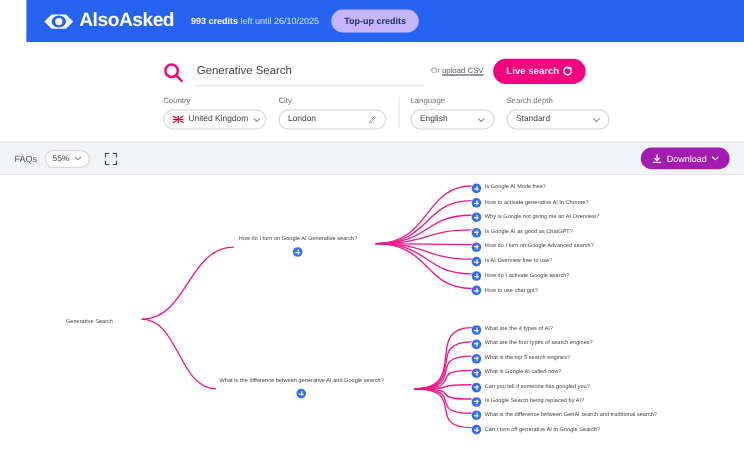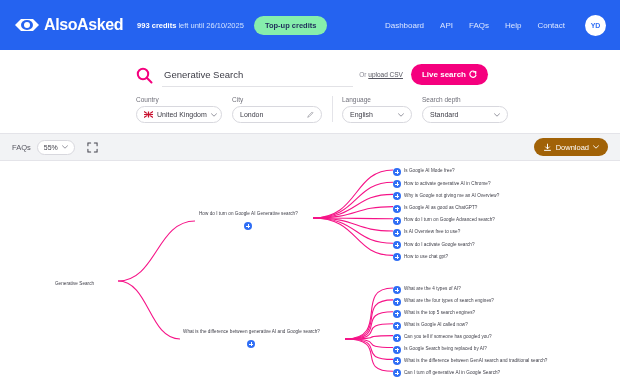--- a/index.html
+++ b/index.html
@@ -4,37 +4,38 @@
 <style>
   * { box-sizing: border-box; margin: 0; padding: 0; }
   html, body {
     width: 620px; height: 388px;
     font-family: "Liberation Sans", sans-serif;
     background: #ffffff; overflow: hidden;
   }
 
   
   .header {
-    height: 50px; background: #2563f0;
+    height: 35px; background: #2563f0;
     display: flex; align-items: center; padding: 0 14px;
     position: relative;
+    margin-left: 22px;
   }
   .logo-wrap { display: flex; align-items: center; gap: 4px; }
   .logo-eye { display: block; }
   .logo-text {
     color: #fff; font-size: 16px; font-weight: bold;
     letter-spacing: -0.4px; line-height: 1;
   }
   .credits {
     margin-left: 14px; font-size: 7.5px; color: #cfe0ff;
     white-space: nowrap;
   }
   .credits b { color: #fff; font-weight: bold; }
   .topup {
-    margin-left: 10px; background: #86efac; color: #1f2d5a;
+    margin-left: 10px; background: #c4b5fd; color: #1f2d5a;
     font-size: 7.5px; font-weight: bold;
     border-radius: 11px; padding: 5px 11px; border: none;
     white-space: nowrap; cursor: pointer;
   }
   .nav {
     margin-left: auto; display: flex; align-items: center; gap: 16px;
   }
   .nav a {
     color: #dbe6ff; font-size: 8px; text-decoration: none; white-space: nowrap;
   }
@@ -106,21 +107,21 @@
     margin-top: 10px;
   }
   .zoom-label { font-size: 7.5px; color: #55555f; margin-right: 6px; }
   .zoom-pill {
     border: 1px solid #d8d8de; border-radius: 10px; background: #fff;
     height: 15px; display: flex; align-items: center; padding: 0 6px;
     font-size: 7px; color: #3c3c46; cursor: pointer;
   }
   .expand-icon { margin-left: 12px; cursor: pointer; }
   .download-btn {
-    margin-left: auto; background: #a16207; color: #fff; border: none;
+    margin-left: auto; background: #a21caf; color: #fff; border: none;
     border-radius: 11px; height: 18px; display: flex; align-items: center;
     gap: 4px; padding: 0 9px; font-size: 7.5px; cursor: pointer;
     white-space: nowrap;
   }
 
   
   .canvas { position: relative; width: 620px; height: 240px; background: #fff; }
   .canvas svg.links { position: absolute; inset: 0; }
 
   .node { position: absolute; white-space: nowrap; }
@@ -161,28 +162,20 @@
     <span class="logo-text">AlsoAsked</span>
   </div>
 
   <div class="credits">
     <b>993 credits</b>
     <span>left until 26/10/2025</span>
   </div>
 
   <button class="topup">Top-up credits</button>
 
-  <nav class="nav">
-    <a href="#">Dashboard</a>
-    <a href="#">API</a>
-    <a href="#">FAQs</a>
-    <a href="#">Help</a>
-    <a href="#">Contact</a>
-    <div class="avatar">YD</div>
-  </nav>
 </div>
 
 <div class="panel">
 
   <div class="search-row">
     <svg class="search-icon" width="17" height="17" viewBox="0 0 17 17">
       <circle cx="7" cy="7" r="5.2" fill="none" stroke="#f5007e" stroke-width="2"></circle>
       <line x1="10.8" y1="10.8" x2="15.5" y2="15.5" stroke="#f5007e" stroke-width="2" stroke-linecap="round"></line>
     </svg>
     <input class="search-field" value="Generative Search" style="">

